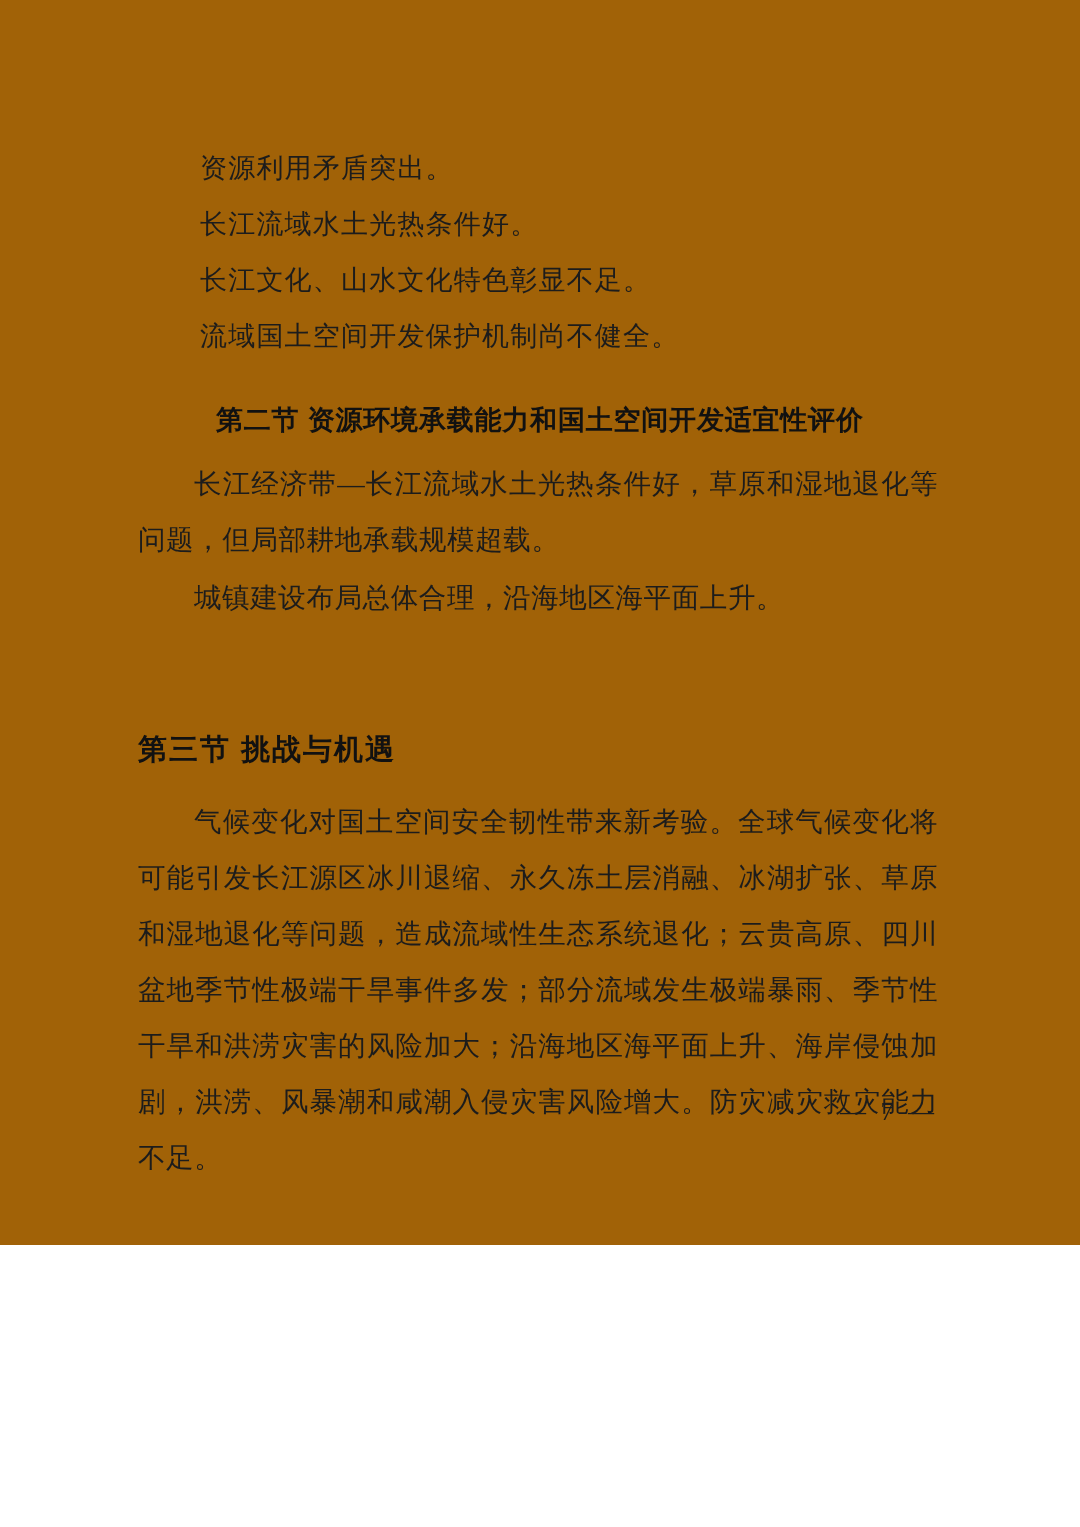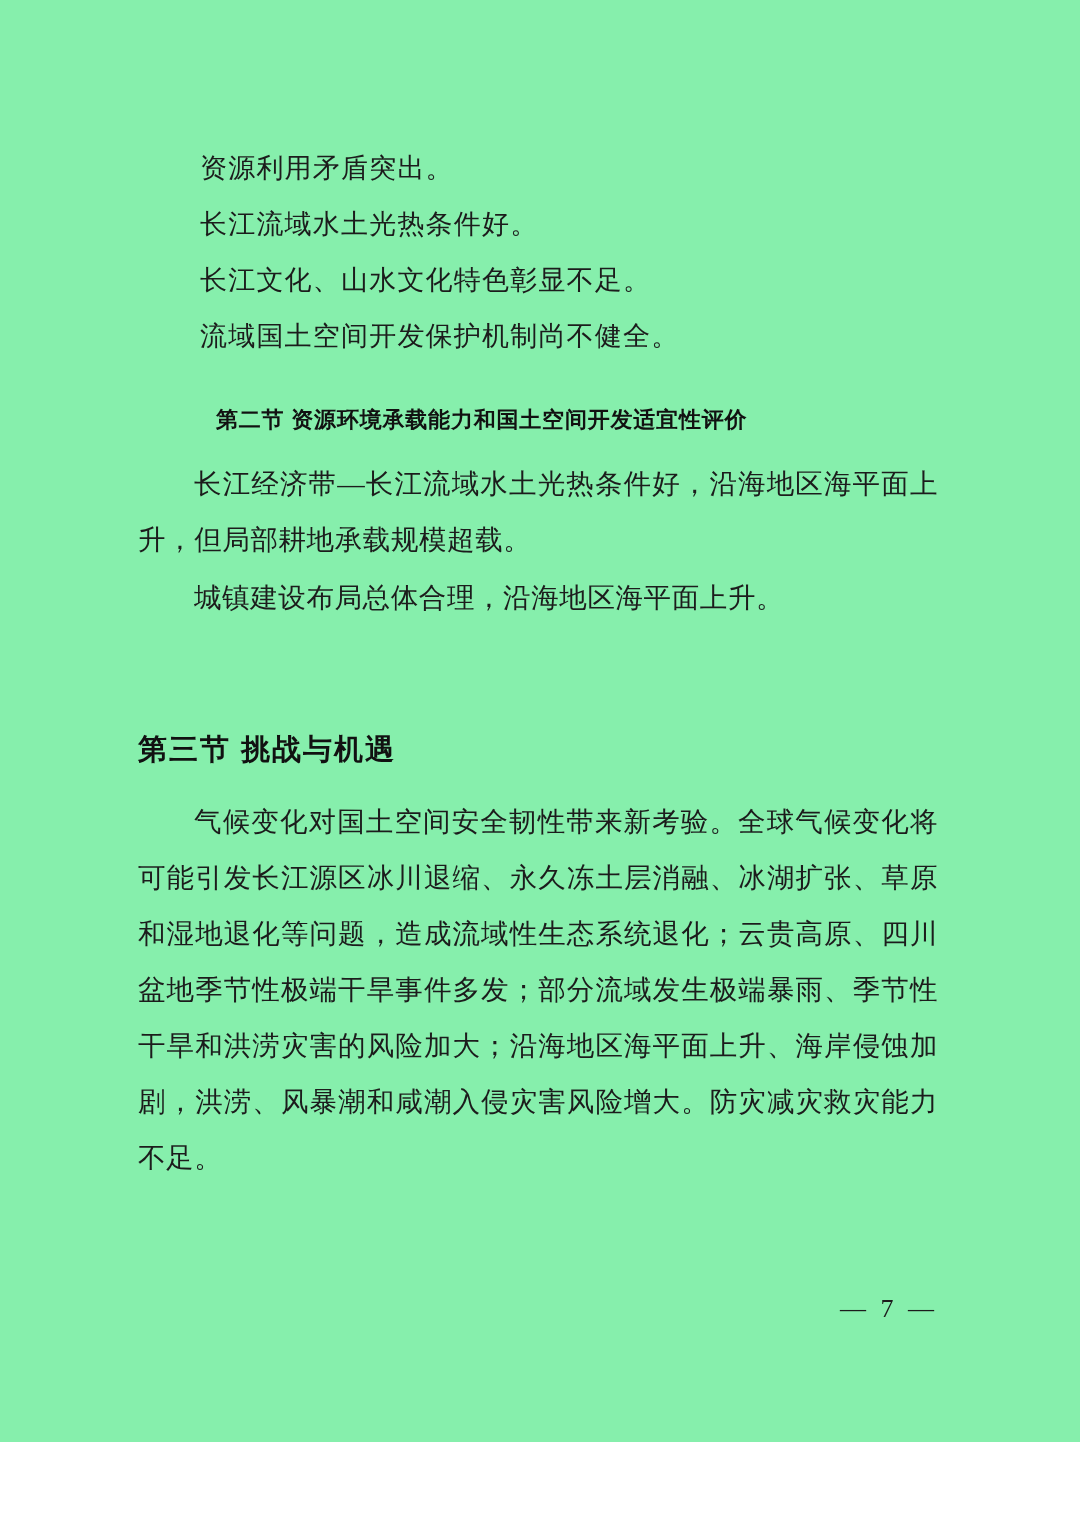--- a/index.html
+++ b/index.html
@@ -11,22 +11,22 @@
     width: 1080px;
     height: 1527px;
     position: relative;
     font-family: "Liberation Serif", "DejaVu Serif", serif;
     color: #1a1a1a;
   }
   .page {
     position: absolute;
     left: 0; top: 0;
     width: 1080px;
-    height: 1442px;
-    background: #86efac;
+    height: 1245px;
+    background: #a16207;
     overflow: hidden;
   }
   .content {
     position: absolute;
     left: 138px;
     top: 140px;
     width: 800px;
   }
   
   .short-line {
@@ -36,21 +36,21 @@
     text-indent: 0;
     padding-left: 62px;
     color: #1c1c1c;
     font-family: "Liberation Serif", "DejaVu Serif", serif;
     white-space: nowrap;
   }
   
   .section-heading {
     font-family: "Liberation Sans", "DejaVu Sans", sans-serif;
     font-weight: bold;
-    font-size: 22px;
+    font-size: 27px;
     line-height: 60px;
     letter-spacing: 0.8px;
     padding-left: 78px;
     margin-top: 14px;
     margin-bottom: 6px;
     color: #111111;
     white-space: nowrap;
   }
   
   .section-heading-center {
@@ -97,21 +97,21 @@
 
     <div class="short-line">资源利用矛盾突出。</div>
     <div class="short-line">长江流域水土光热条件好。</div>
     <div class="short-line">长江文化、山水文化特色彰显不足。</div>
     <div class="short-line">流域国土空间开发保护机制尚不健全。</div>
 
     <div class="spacer-sm"></div>
 
     <div class="section-heading">第二节 资源环境承载能力和国土空间开发适宜性评价</div>
 
-    <p class="para">长江经济带—长江流域水土光热条件好，沿海地区海平面上升，但局部耕地承载规模超载。</p>
+    <p class="para">长江经济带—长江流域水土光热条件好，草原和湿地退化等问题，但局部耕地承载规模超载。</p>
     <p class="para">城镇建设布局总体合理，沿海地区海平面上升。</p>
 
     <div class="spacer-lg"></div>
 
     <div class="section-heading-center">第三节 挑战与机遇</div>
 
     <p class="para">气候变化对国土空间安全韧性带来新考验。全球气候变化将可能引发长江源区冰川退缩、永久冻土层消融、冰湖扩张、草原和湿地退化等问题，造成流域性生态系统退化；云贵高原、四川盆地季节性极端干旱事件多发；部分流域发生极端暴雨、季节性干旱和洪涝灾害的风险加大；沿海地区海平面上升、海岸侵蚀加剧，洪涝、风暴潮和咸潮入侵灾害风险增大。防灾减灾救灾能力不足。</p>
 
   </div>
 

